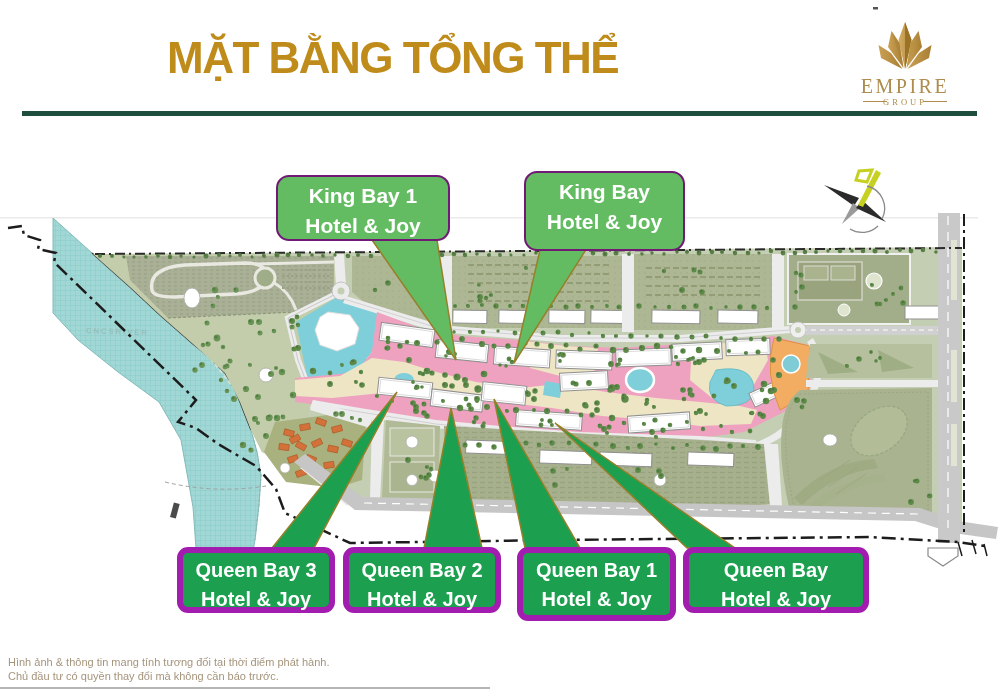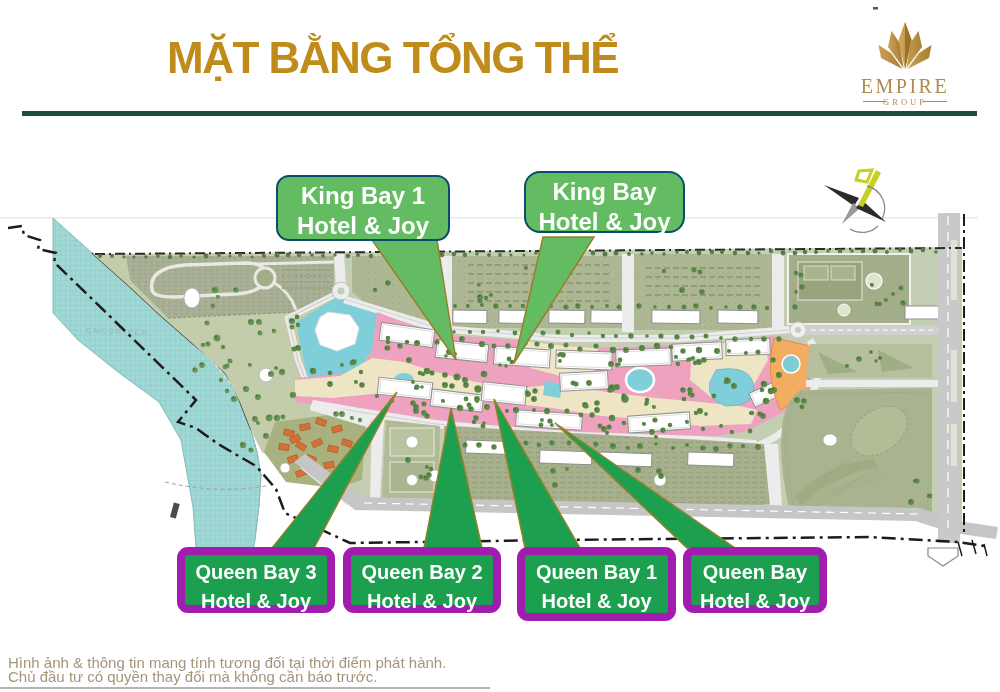--- a/index.html
+++ b/index.html
@@ -1,21 +1,21 @@
 <!DOCTYPE html>
 <html><head>
 <meta charset="utf-8">
 <style>
   html,body { margin:0; padding:0; width:1000px; height:692px; background:#ffffff;
                font-family:"Liberation Sans",sans-serif; overflow:hidden; position:relative; }
   .abs { position:absolute; }
   .callout { position:absolute; color:#fff; font-weight:bold; text-align:center; z-index:5; }
-  .top-box { background:#64bc62; border:2px solid #0c4a6e; border-radius:13px;
-              font-size:24px; line-height:30px; padding-top:4px; box-sizing:border-box; }
-  .bot-box { background:#1ca04f; border:8px solid #a21caf; border-radius:11px;
+  .top-box { background:#64bc62; border:2px solid #701a75; border-radius:13px;
+              font-size:21px; line-height:30px; padding-top:4px; box-sizing:border-box; }
+  .bot-box { background:#1ca04f; border:6px solid #a21caf; border-radius:11px;
               font-size:20px; line-height:29px; padding-top:3px; box-sizing:border-box; }
 </style>
 </head>
 <body>
 
 <svg width="1000" height="692" viewBox="0 0 1000 692" style="position:absolute;left:0;top:0;">
 <defs>
 <pattern id="rivhatch" width="5" height="5" patternUnits="userSpaceOnUse">
 <rect width="5" height="5" fill="#a1d7d5"></rect>
 <line x1="0" y1="0" x2="0" y2="5" stroke="#8accc9" stroke-width="1"></line>
@@ -1186,25 +1186,25 @@
 <line x1="48" y1="101.5" x2="72" y2="101.5" stroke="#ae8c4e" stroke-width="1"></line>
 <line x1="108" y1="101.5" x2="132" y2="101.5" stroke="#ae8c4e" stroke-width="1"></line>
 
 <rect x="58" y="7" width="5" height="2.5" fill="#555"></rect>
 </svg>
 
 <div class="abs" style="left:22px;top:111px;width:955px;height:5px;background:#1d4e3e;z-index:4;"></div>
 
 <div class="callout top-box" style="left:276px;top:175px;width:174px;height:66px;">King Bay 1<br>Hotel &amp; Joy</div>
 
-<div class="callout top-box" style="left:524px;top:171px;width:161px;height:62px;border-radius:16px;">King Bay<br>Hotel &amp; Joy</div>
+<div class="callout top-box" style="left:524px;top:171px;width:161px;height:80px;">King Bay<br>Hotel &amp; Joy</div>
 
 <div class="callout bot-box" style="left:177px;top:547px;width:158px;height:66px;">Queen Bay 3<br>Hotel &amp; Joy</div>
 
 <div class="callout bot-box" style="left:343px;top:547px;width:158px;height:66px;">Queen Bay 2<br>Hotel &amp; Joy</div>
 
 <div class="callout bot-box" style="left:517px;top:547px;width:159px;height:74px;">Queen Bay 1<br>Hotel &amp; Joy</div>
 
-<div class="callout bot-box" style="left:683px;top:547px;width:144px;height:66px;">Queen Bay<br>Hotel &amp; Joy</div>
-
-<div class="abs" style="left:8px;top:656px;font-size:15px;color:#a5947c;line-height:13.5px;z-index:4;">Hình ảnh &amp; thông tin mang tính tương đối tại thời điểm phát hành.<br>Chủ đầu tư có quyền thay đổi mà không cần báo trước.</div>
+<div class="callout bot-box" style="left:683px;top:547px;width:186px;height:66px;">Queen Bay<br>Hotel &amp; Joy</div>
+
+<div class="abs" style="left:8px;top:656px;font-size:11px;color:#a5947c;line-height:13.5px;z-index:4;">Hình ảnh &amp; thông tin mang tính tương đối tại thời điểm phát hành.<br>Chủ đầu tư có quyền thay đổi mà không cần báo trước.</div>
 
 <div class="abs" style="left:0;top:687px;width:490px;height:1.5px;background:#b5b5b5;z-index:4;"></div>
 
 </body></html>

